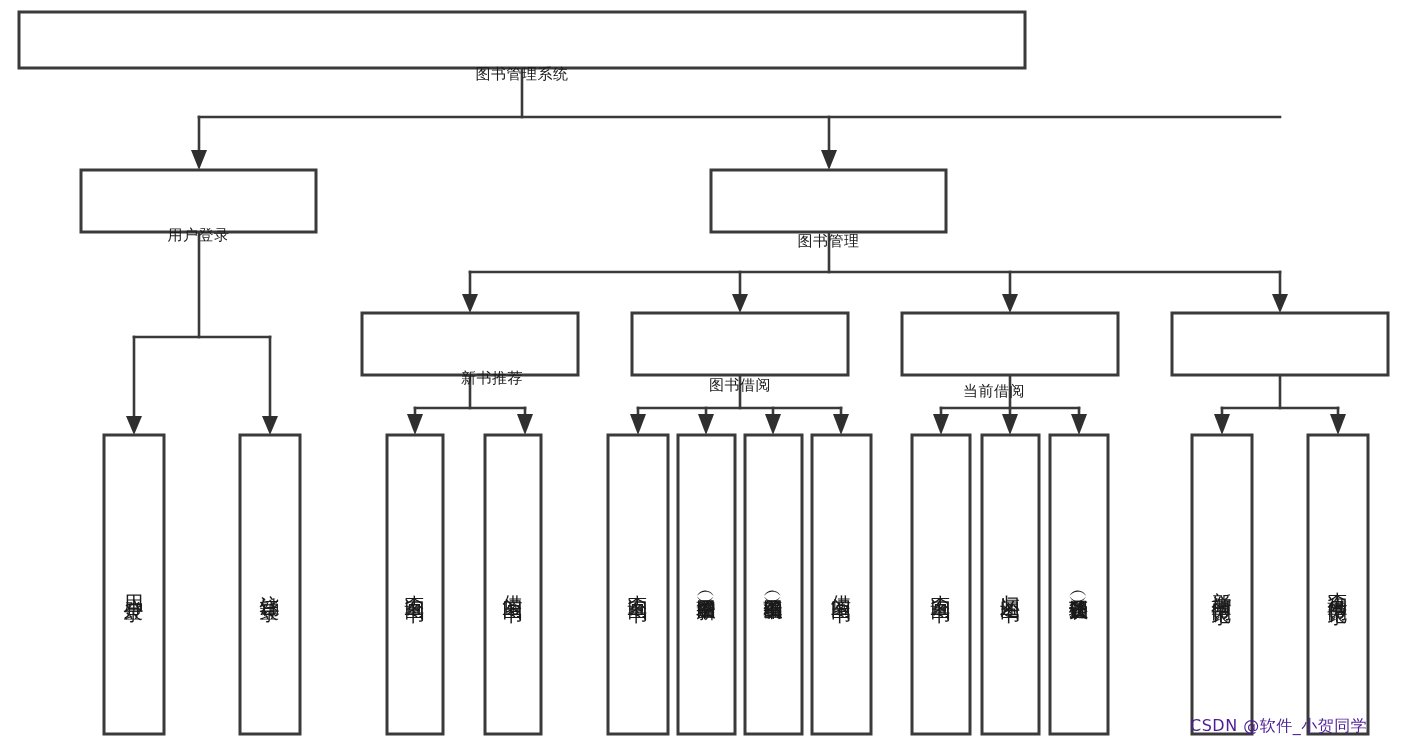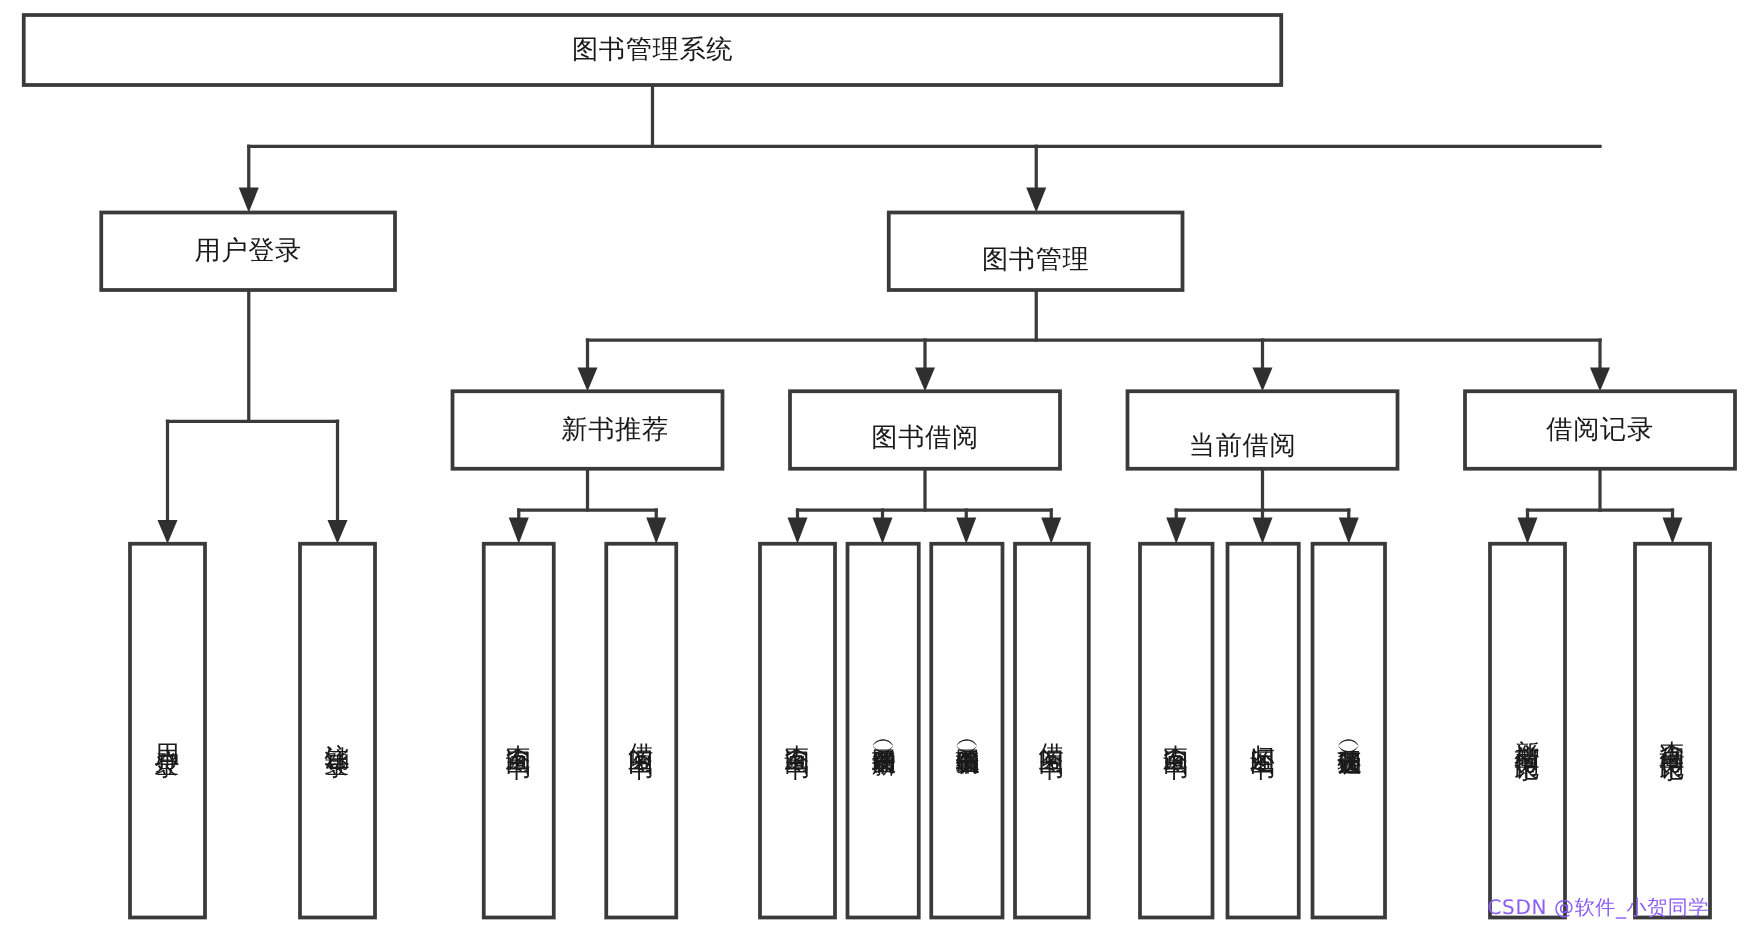--- a/index.html
+++ b/index.html
@@ -13,33 +13,33 @@
   .conn{stroke:#3a3a3a;stroke-width:2.6;fill:none;stroke-linecap:square;}
   .arrow-head{fill:#2f2f2f;stroke:none;}
   .node-label{
     position:absolute;
     display:flex;align-items:center;justify-content:center;
     color:#1a1a1a;
     text-align:center;
     pointer-events:none;
     box-sizing:border-box;
   }
-  .h-label{font-size:21px;line-height:1.1;letter-spacing:0.5px;}
+  .h-label{font-size:15px;line-height:1.1;letter-spacing:0.5px;margin-top:34px;}
   .v-label{
     writing-mode:vertical-rl;
     text-orientation:upright;
     font-size:20px;
     line-height:1.0;
     letter-spacing:3px;
     white-space:nowrap;
   }
   .v-label.tight{letter-spacing:0px;font-size:19px;}
   #watermark{
     position:absolute;
-    color:#8b5cf6;
+    color:#4c1d95;
     font-size:16px;
     letter-spacing:0.5px;
     white-space:nowrap;
     user-select:none;
   }
 </style>
 </head>
 <body>
 
 <div id="diagram-root">
@@ -153,21 +153,20 @@
   <div class="node-label h-label" style="left:81px;top:170px;width:235px;height:62px;">用户登录</div>
 
   <div class="node-label h-label" style="left:711px;top:170px;width:235px;height:75px;">图书管理</div>
 
   <div class="node-label h-label" style="left:362px;top:313px;width:260px;height:62px;">新书推荐</div>
 
   <div class="node-label h-label" style="left:632px;top:313px;width:216px;height:76px;">图书借阅</div>
 
   <div class="node-label h-label" style="left:902px;top:326px;width:184px;height:62px;">当前借阅</div>
 
-  <div class="node-label h-label" style="left:1172px;top:313px;width:216px;height:62px;">借阅记录</div>
 
   <div class="node-label v-label" style="left:104px;top:435px;width:60px;height:299px;">用户登录</div>
 
   <div class="node-label v-label" style="left:240px;top:435px;width:60px;height:299px;">注销登录</div>
 
   <div class="node-label v-label" style="left:387px;top:435px;width:56px;height:299px;">查询图书</div>
 
   <div class="node-label v-label" style="left:485px;top:435px;width:56px;height:299px;">借阅图书</div>
 
   <div class="node-label v-label" style="left:608px;top:435px;width:60px;height:299px;">查询图书</div>

